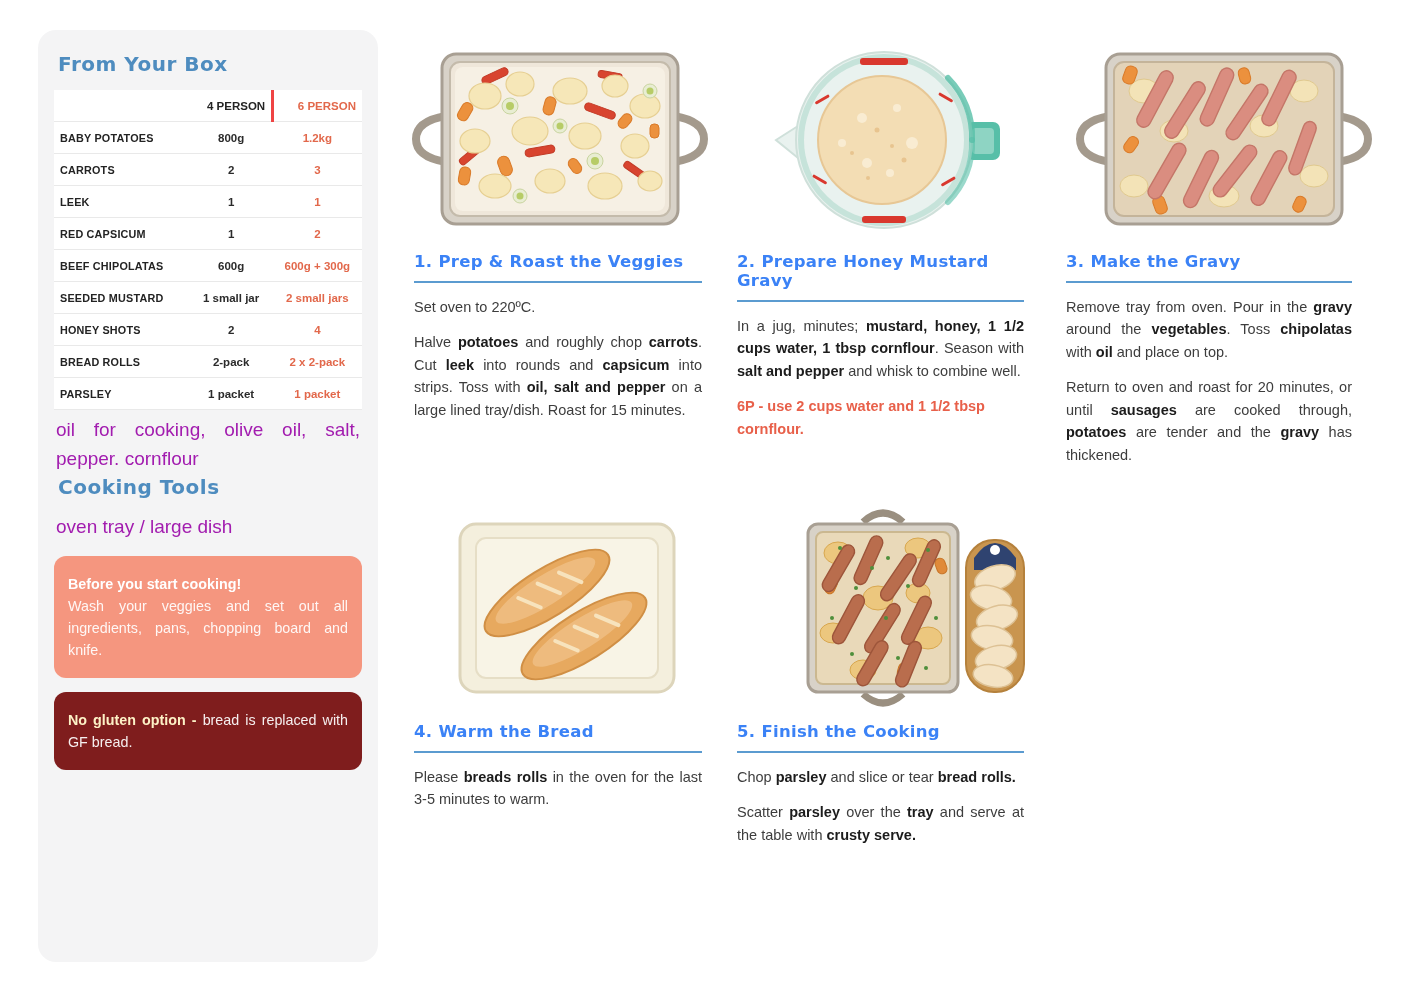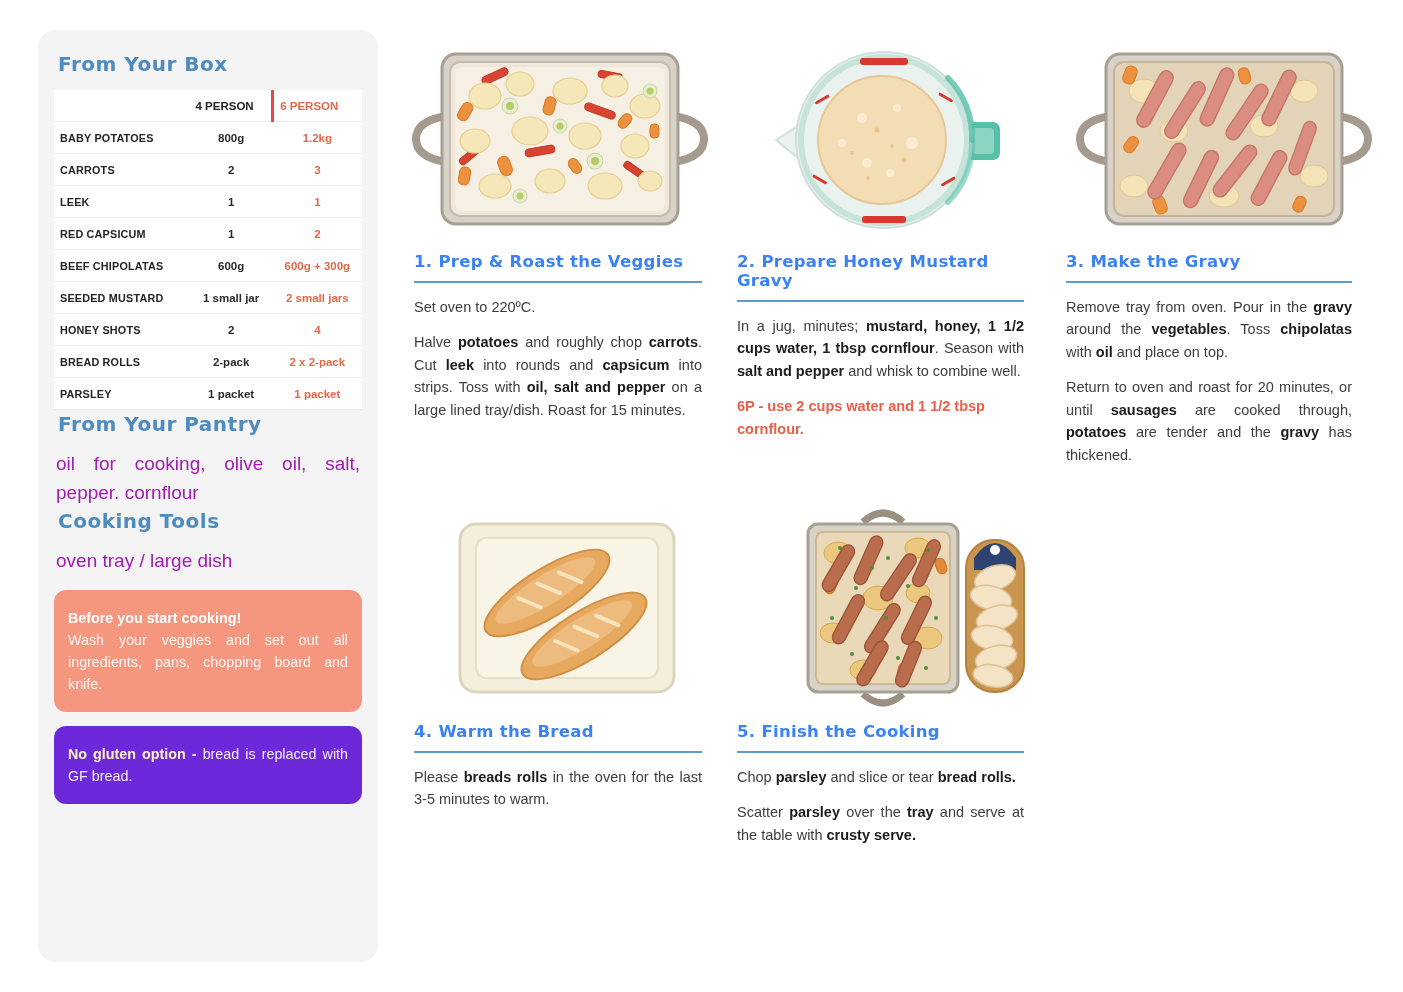--- a/index.html
+++ b/index.html
@@ -10,34 +10,34 @@
   .sidebar{position:absolute;left:38px;top:30px;width:340px;height:932px;
            box-sizing:border-box;background:#f4f4f5;border-radius:18px;
            padding:20px 16px 18px;}
   .script-h{font-family:"DejaVu Sans",sans-serif;font-weight:800;color:#4e8cbf;
             letter-spacing:.5px;margin:0;}
   .sidebar .script-h{font-size:20px;margin:2px 0 14px 4px;}
   .sb-sub{margin-top:28px;}
 
   table.box-table{width:100%;border-collapse:collapse;background:#ffffff;font-size:11.5px;}
   .box-table th,.box-table td{border-bottom:1px solid #e9e9e9;padding:8px 6px;height:15px;}
-  .box-table th{font-size:11.5px;font-weight:700;color:#232323;text-align:left;}
+  .box-table th{font-size:11.5px;font-weight:700;color:#232323;text-align:right;}
   .box-table th.p6h{color:#e2684b;border-left:3px solid #ef4444;}
   .box-table td.item{text-align:left;font-weight:700;color:#232323;width:44%;letter-spacing:.2px;font-size:10.8px;}
   .box-table td.p4{text-align:center;font-weight:600;color:#2b2b2b;width:27%;}
   .box-table td.p6{text-align:center;font-weight:700;color:#e2684b;width:29%;}
 
   .sb-text{font-size:19px;line-height:1.5;color:#a21caf;text-align:justify;
            margin:6px 2px 0 2px;}
 
   .note{border-radius:12px;padding:17px 14px;font-size:14.3px;line-height:1.55;
         margin:14px 0 0 0;text-align:justify;}
   .note.green{background:#82c6a4;color:rgba(255,255,255,.95);margin-top:22px;}
   .note.orange{background:#f5967f;color:rgba(255,255,255,.92);}
-  .note.yellow{background:#6d28d9;color:rgba(255,255,255,.93);}
+  .note.yellow{background:#7f1d1d;color:rgba(255,255,255,.93);}
   .note b{display:inline;font-weight:700;color:#ffffff;}
   .note.orange b{display:block;}
   .note.yellow b{color:#fdf1c6;}
 
   
   .step{position:absolute;}
   .step-title{font-family:"DejaVu Sans",sans-serif;font-weight:800;color:#3b82f6;
               font-size:16.5px;letter-spacing:.3px;margin:0;padding-bottom:10px;
               border-bottom:2px solid #5b9bd0;}
   .step p{font-size:14.5px;line-height:1.55;text-align:justify;margin:13px 0 0 0;color:#3d3d3d;}
@@ -105,21 +105,20 @@
             <td class="p6">2 x 2-pack</td>
           </tr>
         <tr>
             <td class="item">PARSLEY</td>
             <td class="p4">1 packet</td>
             <td class="p6">1 packet</td>
           </tr>
       </tbody>
     </table>
 
-    <h2 class="script-h sb-sub">From Your Pantry</h2>
     <p class="sb-text">oil for cooking, olive oil, salt, pepper. cornflour</p>
 
     <h2 class="script-h sb-sub">Cooking Tools</h2>
     <p class="sb-text">oven tray / large dish</p>
 
 
     <div class="note orange">
       <b>Before you start cooking!</b>
       <span>Wash your veggies and set out all ingredients, pans, chopping board and knife.</span>
     </div>

